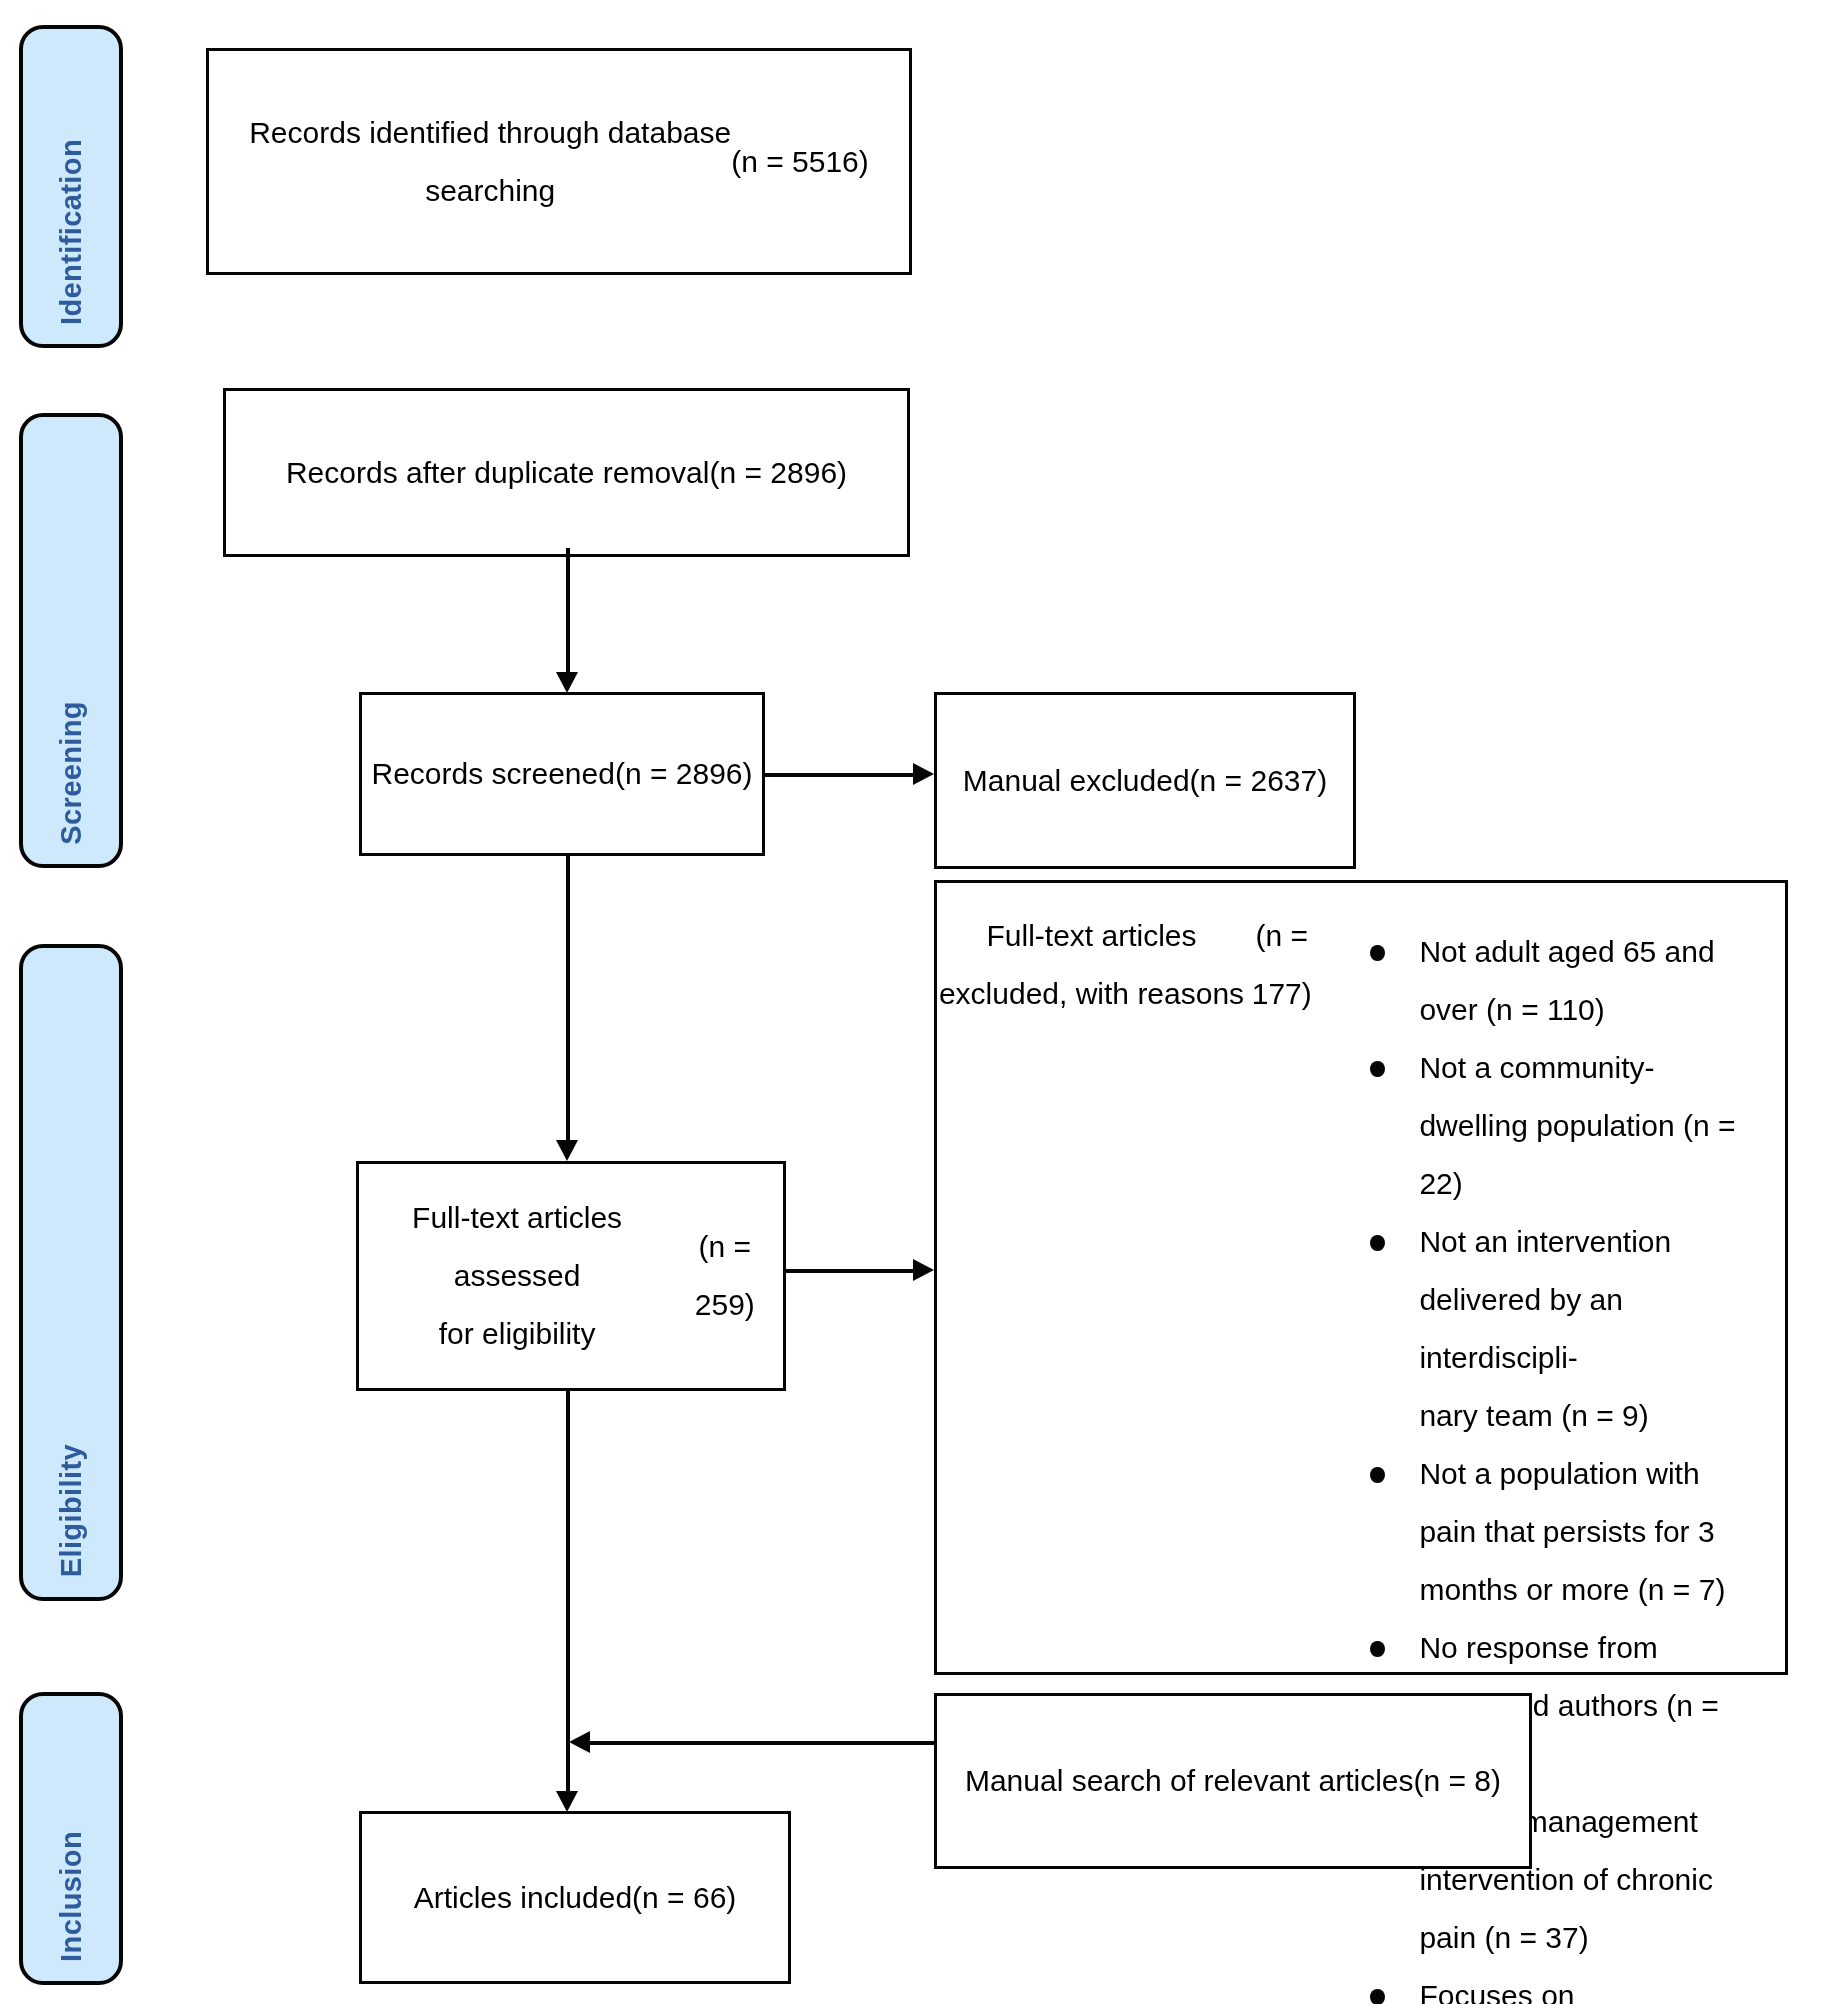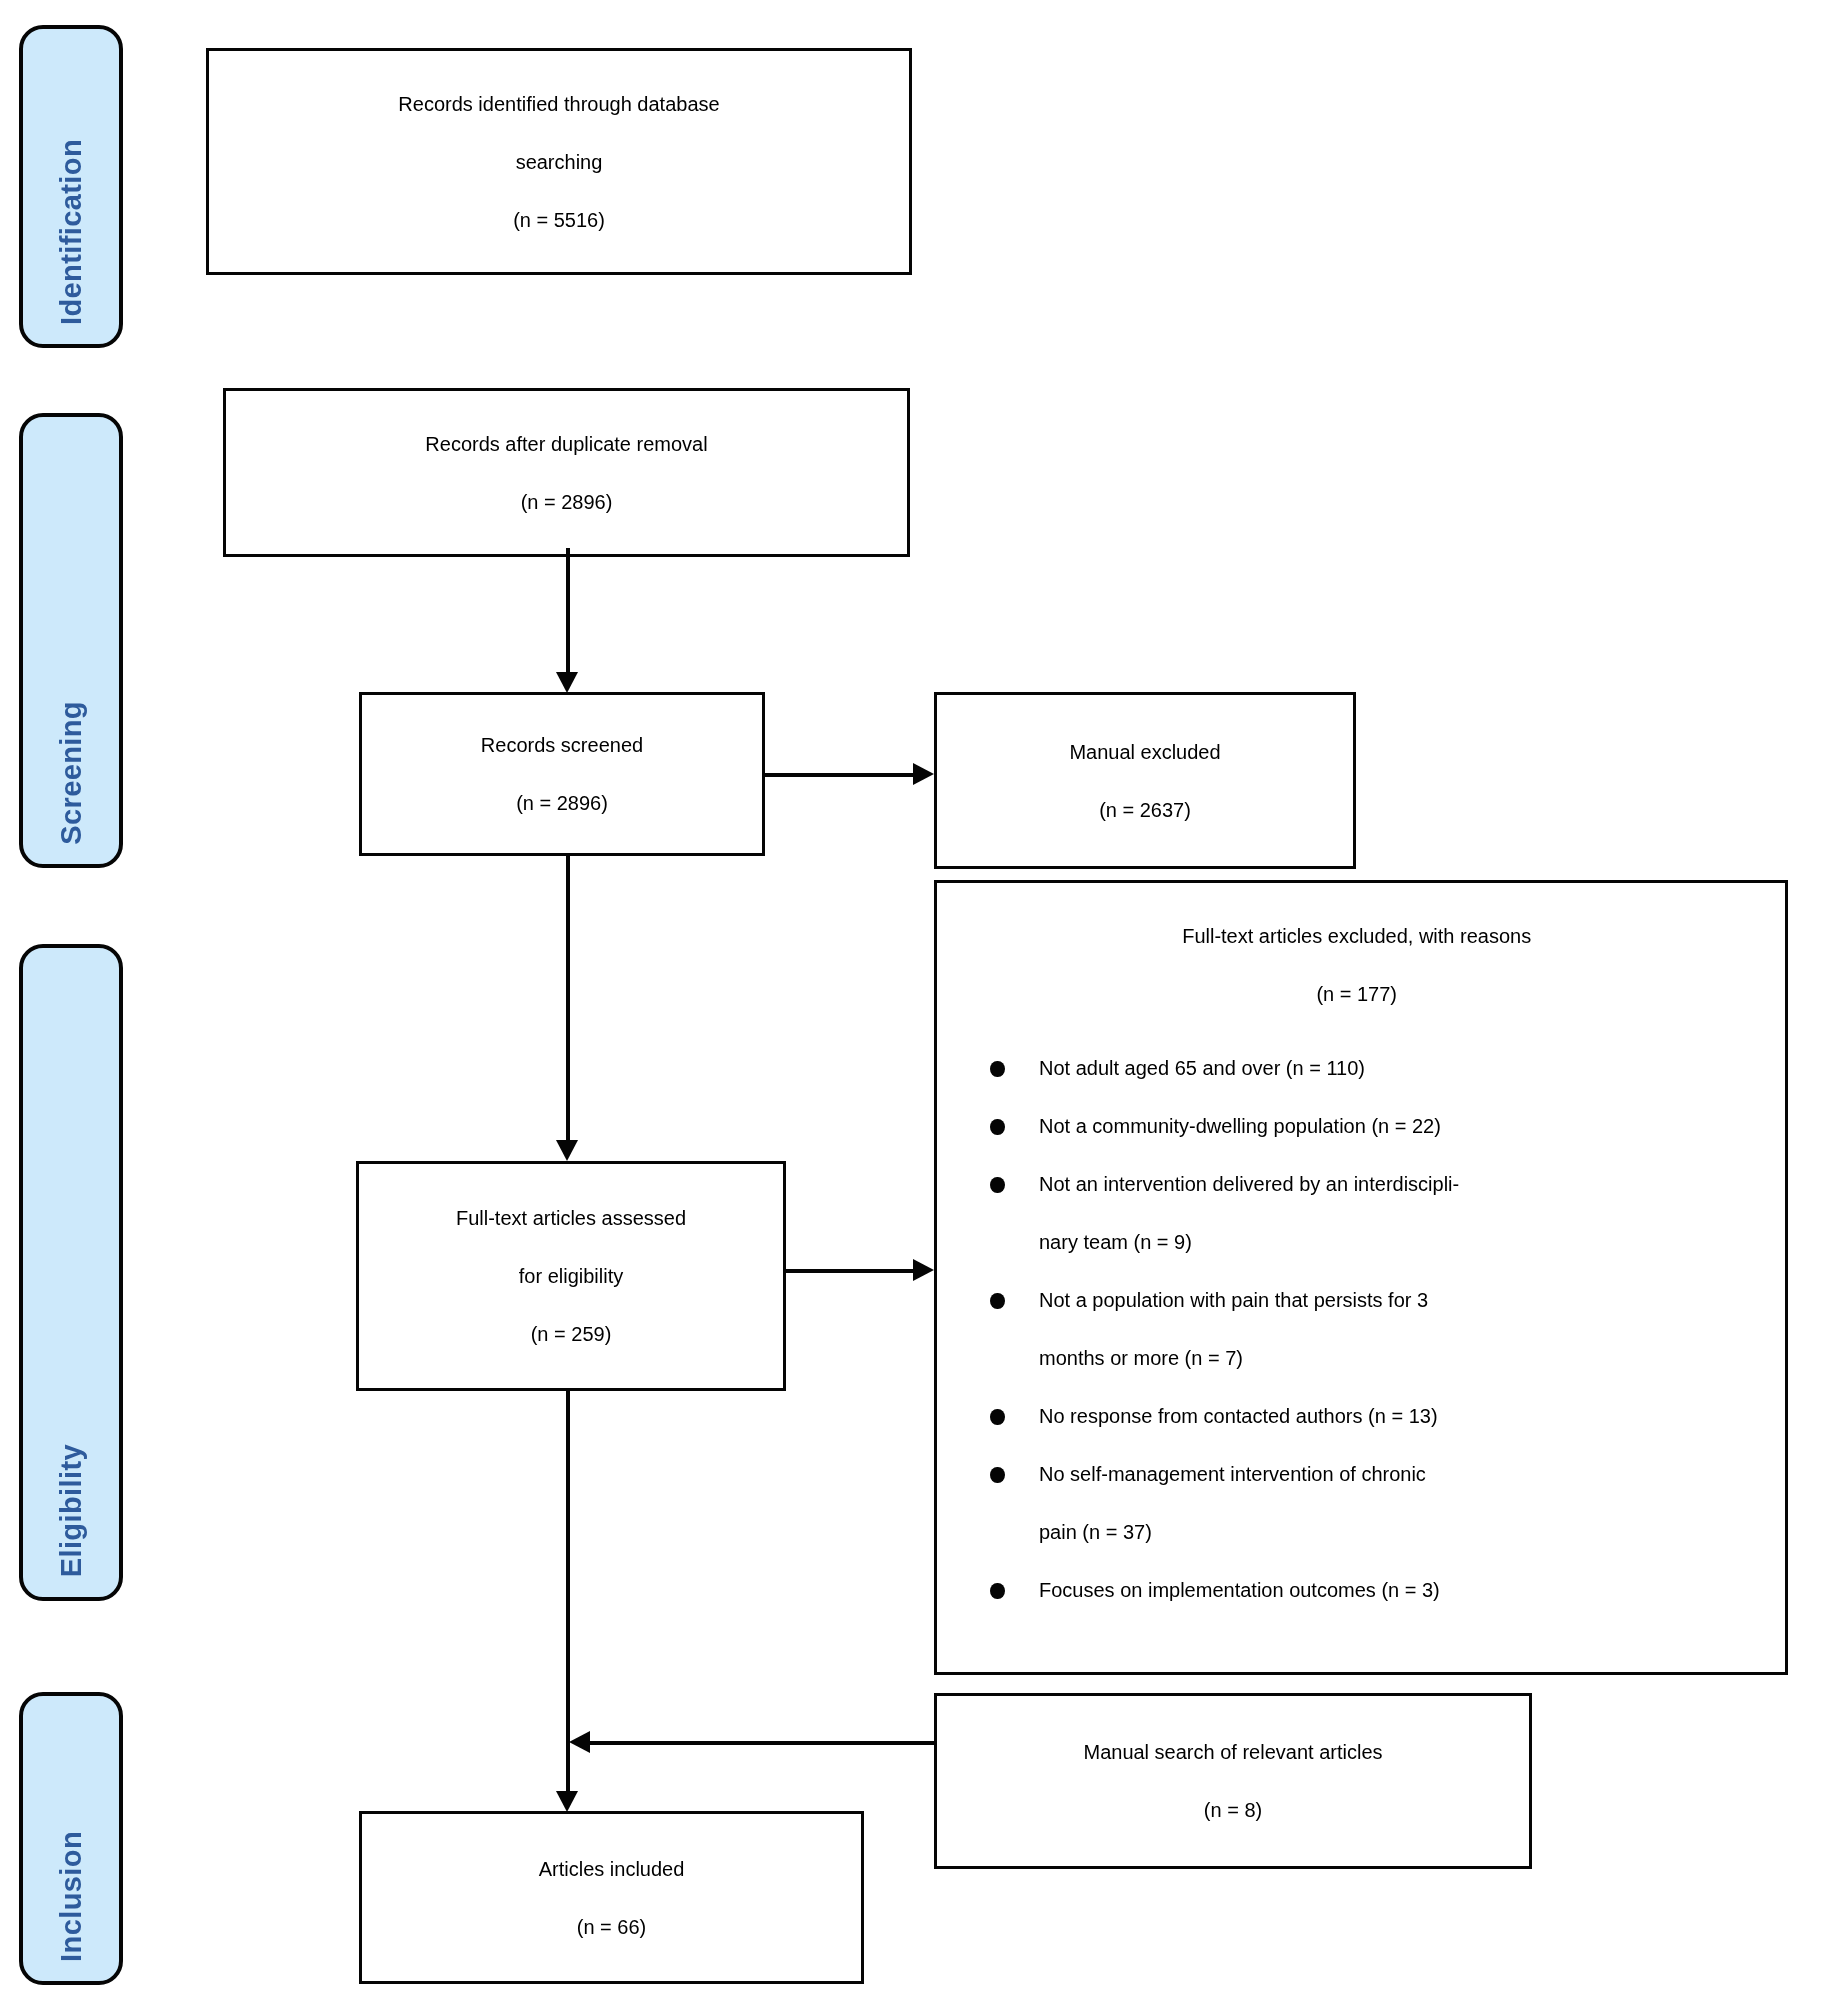--- a/index.html
+++ b/index.html
@@ -38,36 +38,36 @@
   #stage-eligibility    { top:944px;height:657px; }
   #stage-inclusion      { top:1692px;height:293px; }
 
   
   .fbox {
     position:absolute;
     background:#ffffff;
     border:3.5px solid #050505;
     box-sizing:border-box;
     display:flex;
-    flex-direction:column;
+    flex-direction:row;
     justify-content:center;
     align-items:center;
     text-align:center;
-    font-size:20px;
+    font-size:30px;
     line-height:58px;
   }
   .fbox .box-text, .fbox .box-count { white-space:pre-line; }
 
   #box-identified { left:206px;  top:48px;  width:706px; height:227px; padding:0 17.3px; }
   #box-dedup      { left:223px;  top:381px;  width:687px; height:169px; padding:0 17.3px;margin-top:7px; }
   #box-screened   { left:359px;  top:692px; width:406px;  height:164px; padding:0 8.6px; }
   #box-excluded   { left:934px; top:692px; width:422px;  height:177px; padding:0 8.6px; }
   #box-assessed   { left:356px;  top:1161px; width:430px;  height:230px; padding:0 4.3px; }
   #box-manual     { left:934px; top:1693px; width:598px; height:176px; padding:0 17.3px; }
-  #box-included   { left:359px;  top:1811px; width:505px; height:173px; padding:0 12px; }
+  #box-included   { left:359px;  top:1811px; width:432px; height:173px; padding:0 12px; }
 
   
   #box-reasons {
     left:934px; top:880px; width:854px; height:795px;
     justify-content:flex-start;
     align-items:stretch;
     padding:24px 8.6px 0 0;
     text-align:center;
   }
   #box-reasons .reasons-title, #box-reasons .box-count { white-space:pre-line; }

